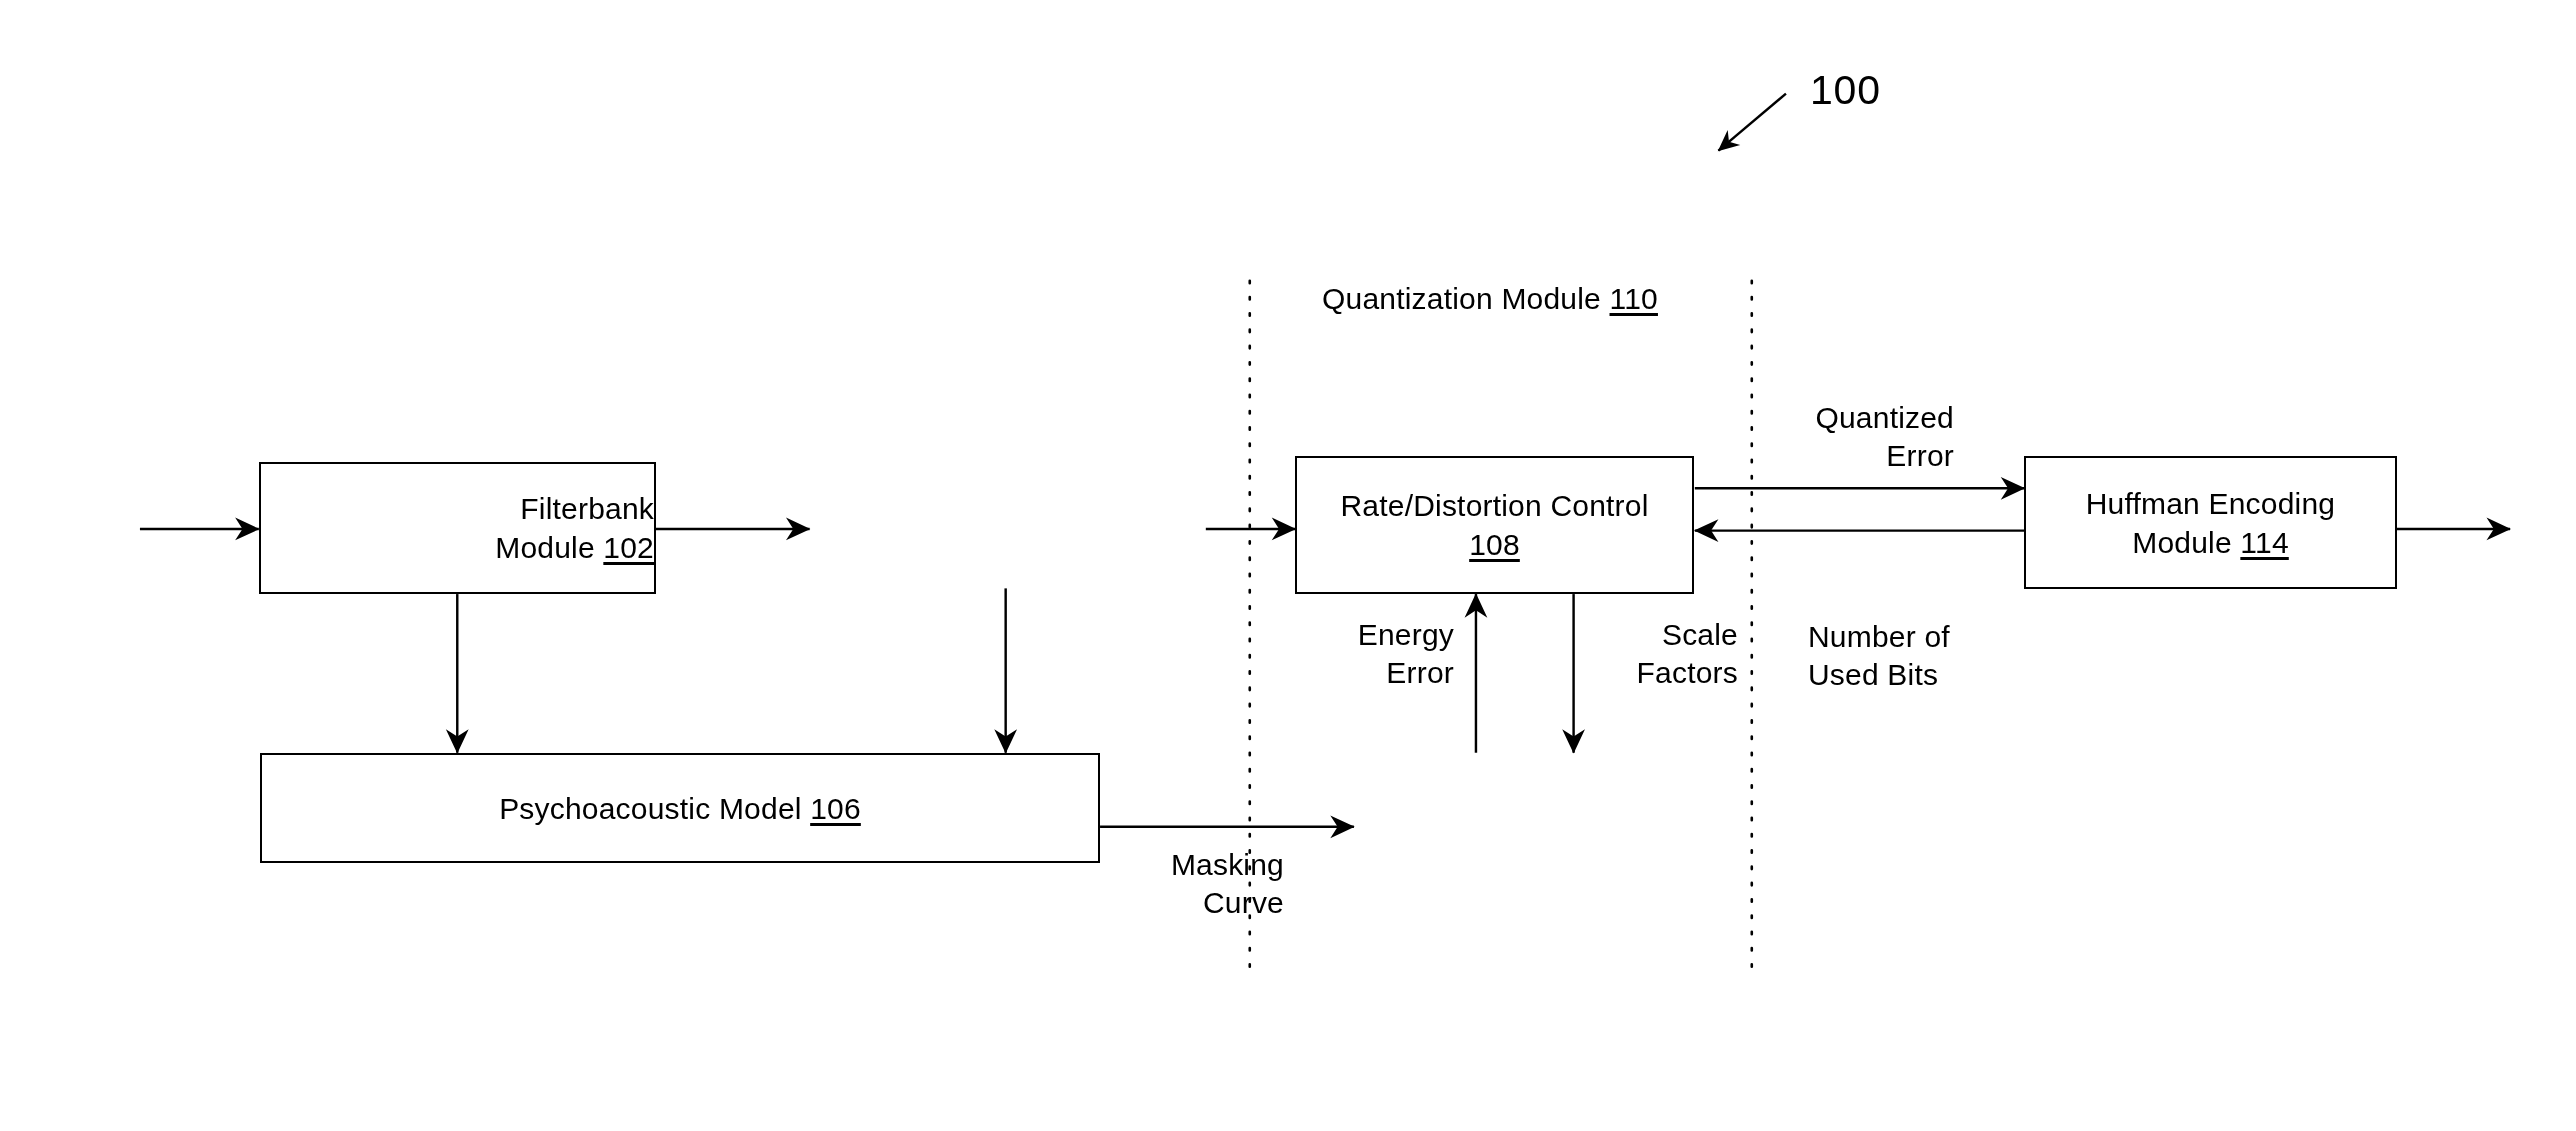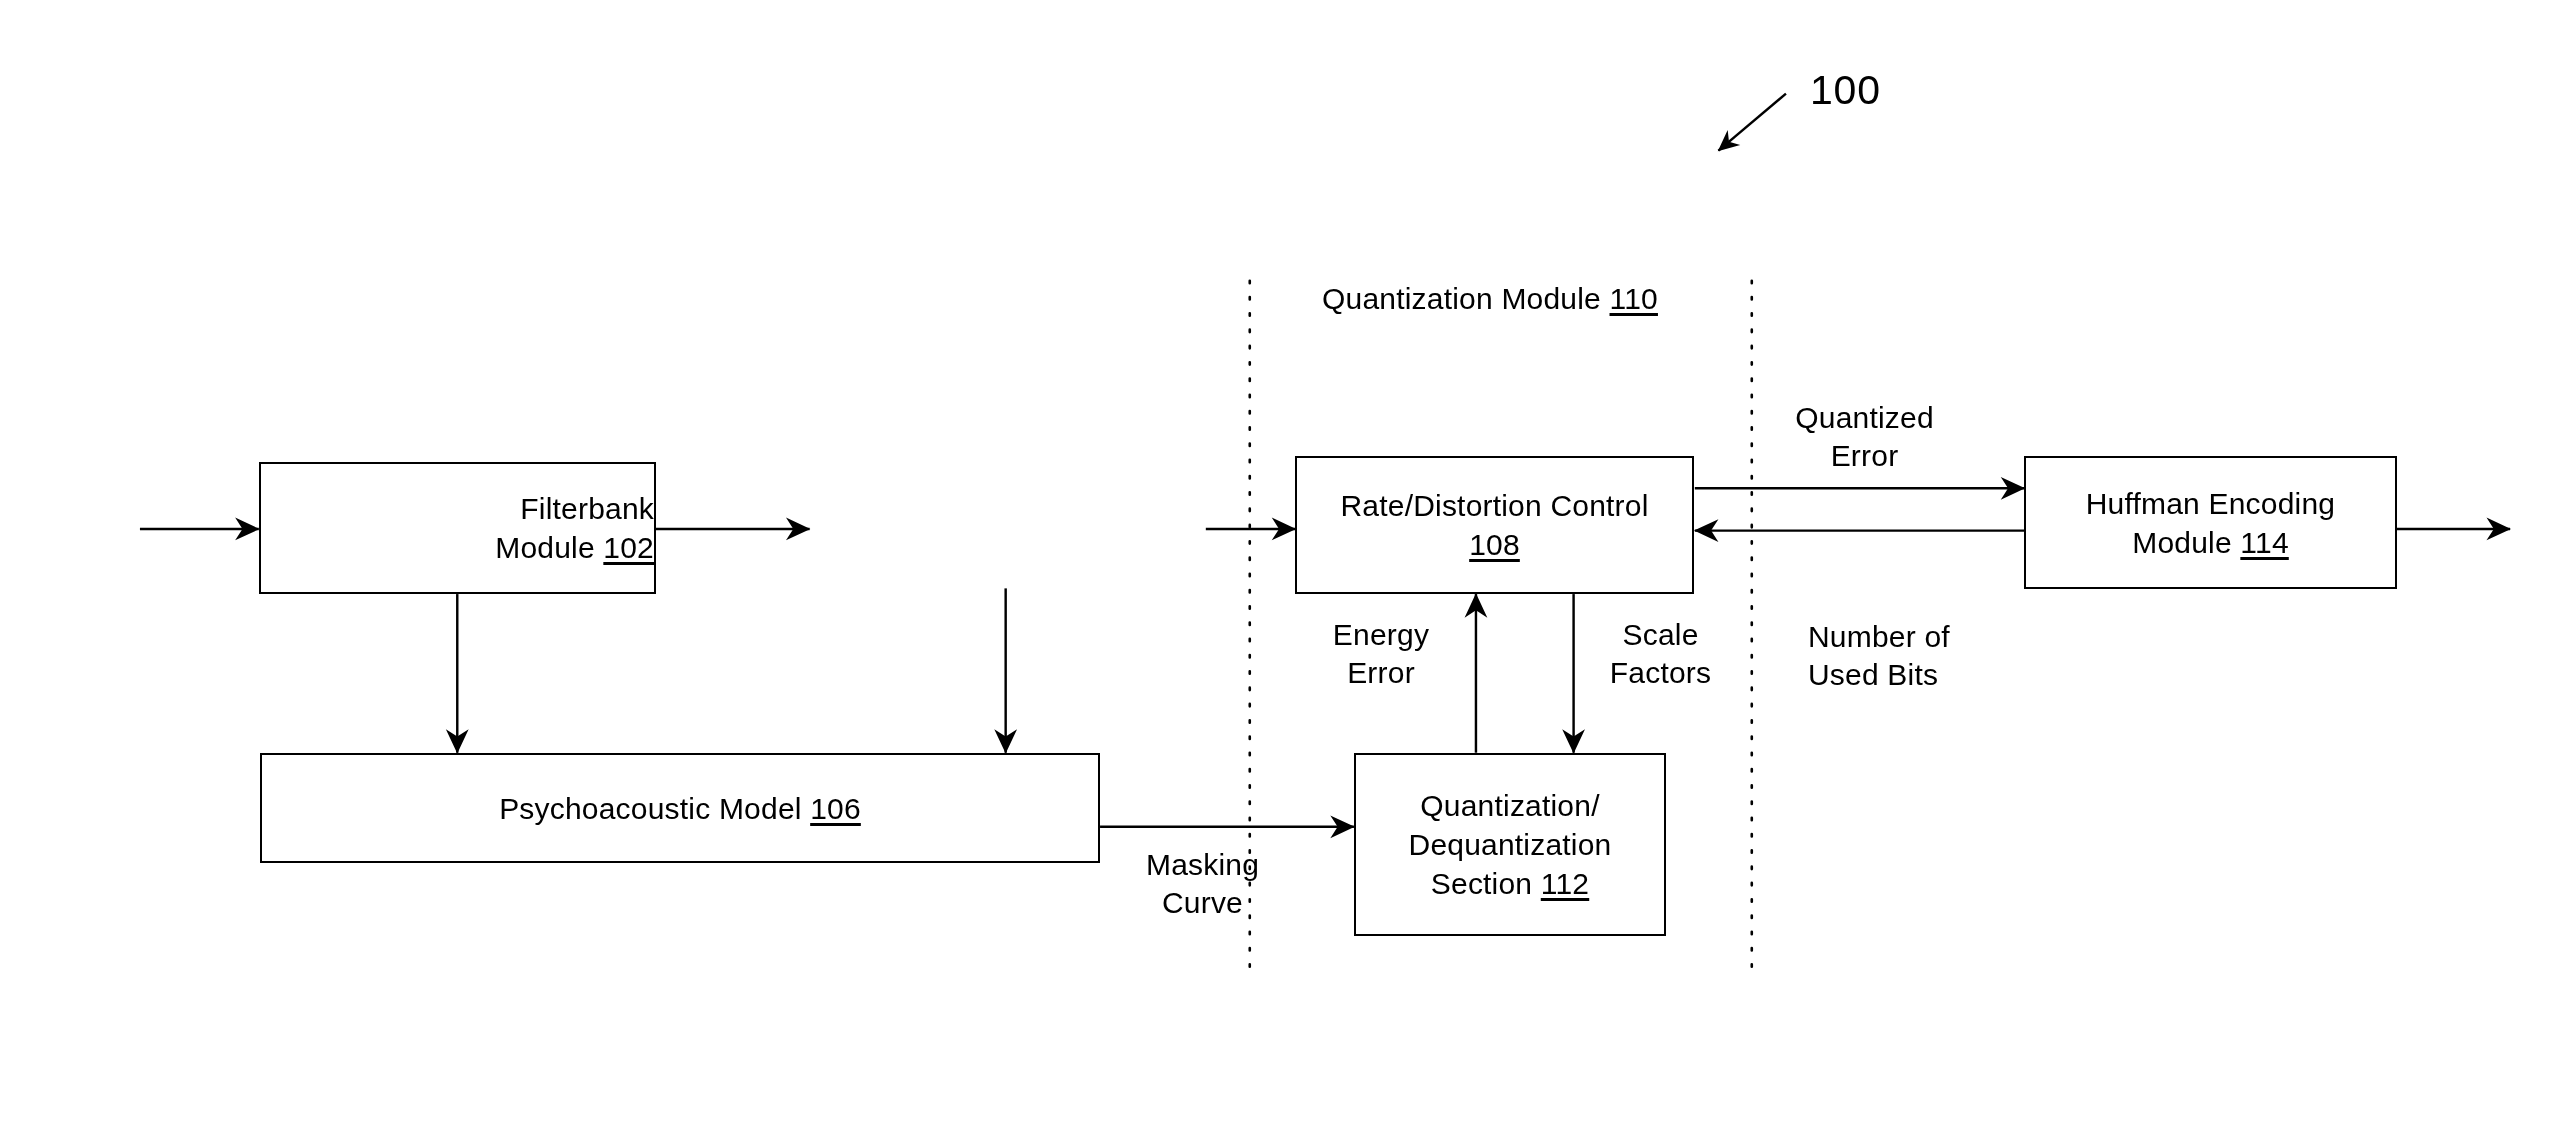--- a/index.html
+++ b/index.html
@@ -39,21 +39,21 @@
     letter-spacing: 0.2px;
   }
   .box .ln { white-space: nowrap; }
   .ref { text-decoration: underline; text-underline-offset: 4.1px; }
 
   
   .label {
     position: absolute;
     font-size: 30px;
     line-height: 1.26;
-    text-align: center;
+    text-align: right;
     white-space: nowrap;
     letter-spacing: 0.2px;
   }
   .label.left { text-align: left; margin-top: 48px; }
   .fig-num {
     position: absolute;
     font-size: 41px;
     letter-spacing: 0.8px;
   }
 </style>
@@ -132,25 +132,20 @@
 
   <div class="box" style="left:2024px; top:456px; width:373px; height:133px;">
     <div class="ln">Huffman Encoding</div>
     <div class="ln"><span>Module </span><span class="ref">114</span></div>
   </div>
 
   <div class="box" style="left:260px; top:753px; width:840px; height:110px;">
     <div class="ln"><span>Psychoacoustic Model </span><span class="ref">106</span></div>
   </div>
 
-  <div class="box" style="left:1354px; top:753px; width:312px; height:183px;">
-    <div class="ln">Quantization/</div>
-    <div class="ln">Dequantization</div>
-    <div class="ln"><span>Section </span><span class="ref">112</span></div>
-  </div>
 
   <div class="label" style="left:1775px; top:399px; width:179px;">
     <div>Quantized</div>
     <div>Error</div>
   </div>
 
   <div class="label left" style="left:1808px; top:570px; width:212px;">
     <div>Number of</div>
     <div>Used Bits</div>
   </div>

